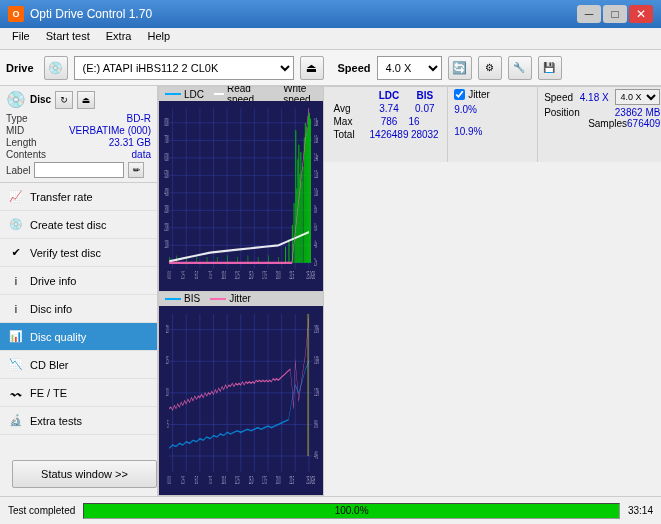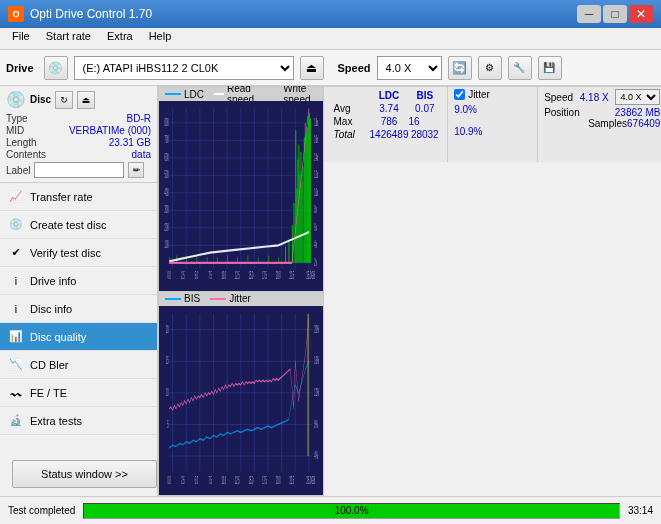--- a/index.html
+++ b/index.html
@@ -247,21 +247,21 @@
   </div>
   <div class="title-controls">
     <button class="title-btn title-btn-min">─</button>
     <button class="title-btn title-btn-max">□</button>
     <button class="title-btn title-btn-close">✕</button>
   </div>
 </div>
 
 <div class="menu-bar">
   <span class="menu-item">File</span>
-  <span class="menu-item">Start rate</span>
+  <span class="menu-item">Start test</span>
   <span class="menu-item">Extra</span>
   <span class="menu-item">Help</span>
 </div>
 
 <div class="toolbar">
   <span class="toolbar-label">Drive</span>
   <div class="toolbar-icon-btn">💿</div>
   <select class="drive-select">
     <option>(E:) ATAPI iHBS112  2 CL0K</option>
   </select>
@@ -565,21 +565,21 @@
                 <td style="padding:1px 4px;">Avg</td>
                 <td style="text-align:center;color:#0000cc;">3.74</td>
                 <td style="text-align:center;color:#0000cc;">0.07</td>
               </tr>
               <tr>
                 <td style="padding:1px 4px;">Max</td>
                 <td style="text-align:center;color:#0000cc;">786</td>
                 <td style="text-align:left;color:#0000cc;">16</td>
               </tr>
               <tr>
-                <td style="padding:1px 4px;font-style:italic;">Total</td>
+                <td style="padding:1px 4px;">Total</td>
                 <td style="text-align:center;color:#0000cc;">1426489</td>
                 <td style="text-align:center;color:#0000cc;">28032</td>
               </tr>
             </tbody>
           </table>
         </div>
 
         <div style="min-width:90px;border-left:1px solid #ccc;padding:2px 6px;font-size:10px;">
           <div style="display:flex;align-items:center;gap:3px;margin-bottom:3px;">
             <input type="checkbox" checked="" style="width: 11px; height: 11px;">

